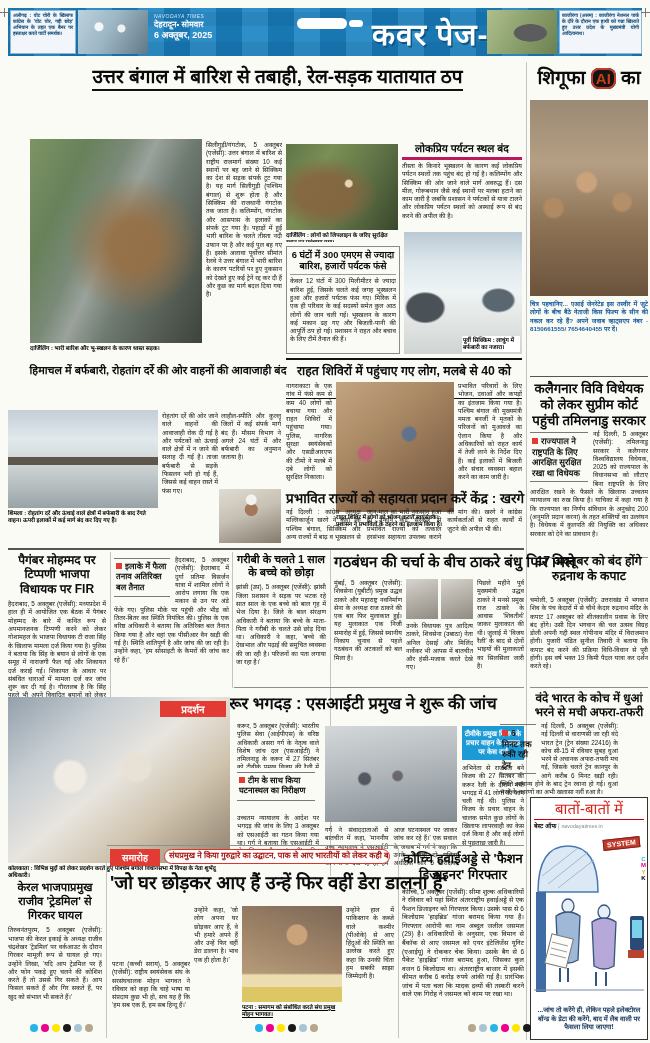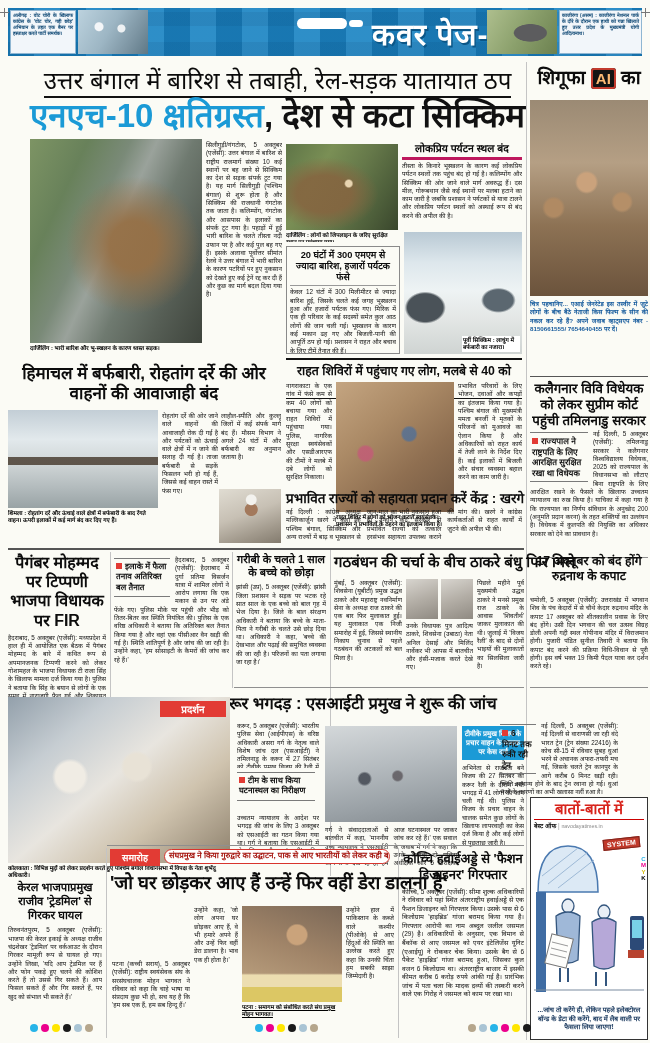--- a/index.html
+++ b/index.html
@@ -21,31 +21,31 @@
 .band{position:absolute;left:8px;top:8px;width:634px;height:48px;background-color:#1e86c4;
   background-image:repeating-linear-gradient(90deg,rgba(10,80,130,.28) 0 26px,rgba(255,255,255,.07) 26px 52px),
   repeating-linear-gradient(0deg,rgba(16,96,150,.25) 0 14px,transparent 14px 30px)}
 .earbox{position:absolute;background:#f2f6fa;border:1px solid #8fb6d2;padding:2px;
   font-size:4.9px;line-height:1.25;color:#154d78;font-weight:bold;text-align:justify;overflow:hidden}
 .mh-title{position:absolute;font-weight:bold;color:#fff;font-size:30px;letter-spacing:1px;
   text-shadow:1.5px 1.5px 0 #0b5687;white-space:nowrap}
 .mh-info{position:absolute;color:#fff;line-height:1.3}
 .capsule{position:absolute;background:#fff;border-radius:7px}
 
-.kicker{font-size:24px;font-weight:normal;color:#0a0a0a;text-align:center}
+.kicker{font-size:19px;font-weight:bold;color:#0a0a0a;text-align:center}
 .kicker span{border-bottom:2.5px solid #111;padding-bottom:2px}
 .mainhead{font-size:33px;font-weight:bold;white-space:nowrap}
 .blue{color:#1b9ad6}
 .boxed{border:1px solid #8a8a8a;padding:3px}
 .bluebox{background:#1b9ad6;color:#fff;font-weight:bold;font-size:7px;line-height:1.3;text-align:center;padding:3px 2px}
 .redtag{background:#e23b34;color:#fff;font-weight:bold;text-align:center}
 .strap{border:1.3px solid #d8352e;border-radius:9px;background:#fff;color:#a61610;
   font-weight:bold;font-size:8px;line-height:1.1;text-align:center;padding:2px 4px;overflow:hidden;white-space:nowrap}
 .railcap{font-size:6.2px;line-height:1.35;font-weight:bold;color:#155a9c;text-align:justify;overflow:hidden}
-.baaton-title{color:#d8241c;font-weight:bold;font-size:15px;text-align:center}
+.baaton-title{color:#d8241c;font-weight:normal;font-size:15px;text-align:center}
 .sysign{position:absolute;background:#c0392b;color:#fff;font-size:7px;font-weight:bold;
   padding:1px 3px;transform:rotate(-6deg);border:1px solid #7e241c}
 .dot{display:inline-block;width:8px;height:8px;border-radius:50%;margin-right:3px}
 .d1{background:#27b4e8}.d2{background:#ec008c}.d3{background:#ffe600}
 .d4{background:#1a1a1a}.d5{background:#a9c4d4}.d6{background:#b5a68c}
 .cmykcol{position:absolute;font-size:6px;font-weight:bold;line-height:1.05;text-align:center}
 
 .p-road{background:
  radial-gradient(ellipse at 60% 52%,rgba(150,112,70,.95) 0 16%,rgba(150,112,70,0) 46%),
  linear-gradient(115deg,#7d9464 0%,#68815a 22%,#7a8a78 38%,#9aa29b 48%,#6f7a70 62%,#565e55 80%,#3e443c 100%)}
@@ -95,76 +95,78 @@
  linear-gradient(120deg,#aebf8e 0%,#8ba06c 50%,#6c8150 100%)}
 </style>
 </head>
 <body>
 
 <div class="page">
 
   <div class="band"></div>
   <div class="earbox abs" style="left:10px;top:10px;width:66px;height:44px">अलीगढ़ : वोट चोरी के खिलाफ कांग्रेस के 'वोट चोर, गद्दी छोड़' अभियान के तहत एक बैनर पर हस्ताक्षर करते पार्टी समर्थक।</div>
   <div class="ph p-earl" style="left:78px;top:10px;width:70px;height:44px"></div>
+  <div class="mh-info" style="left:154px;top:13px;width:100px">
+    <div style="font-size:5px;font-style:italic;color:#cfe7f5;letter-spacing:.5px">NAVODAYA TIMES</div>
+    <div style="font-size:8px;font-weight:bold">देहरादून• सोमवार</div>
+    <div style="font-size:9px;font-weight:bold">6 अक्तूबर, 2025</div>
+  </div>
   <div class="capsule" style="left:297px;top:18px;width:50px;height:11px"></div>
   <div class="capsule" style="left:349px;top:20px;width:14px;height:7px"></div>
   <div class="mh-title" style="left:372px;top:13px">कवर पेज-2</div>
   <div class="ph p-earr" style="left:487px;top:10px;width:70px;height:44px"></div>
   <div class="earbox abs" style="left:559px;top:10px;width:83px;height:44px">काजीरंगा (असम) : काजीरंगा नेशनल पार्क के दौरे के दौरान एक हाथी को गन्ना खिलाते हुए उत्तर प्रदेश के मुख्यमंत्री योगी आदित्यनाथ।</div>
 
   <div class="kicker abs" style="left:35px;top:63px;width:485px">
     <span>उत्तर बंगाल में बारिश से तबाही, रेल-सड़क यातायात ठप</span>
   </div>
-  <div class="mainhead abs" style="left:30px;top:92px;width:500px">
-    <span class="blue">एनएच-10 क्षतिग्रस्त</span><span>, देश से कटा सिक्किम</span>
-  </div>
 
   <div class="ph p-road" style="left:30px;top:139px;width:172px;height:204px"></div>
   <div class="cap abs" style="left:30px;top:345px;width:172px;height:12px">दार्जिलिंग : भारी बारिश और भू-स्खलन के कारण ध्वस्त सड़क।</div>
 
   <div class="bt abs" style="left:206px;top:141px;width:76px;height:214px">सिलीगुड़ी/गंगटोक, 5 अक्तूबर (एजेंसी): उत्तर बंगाल में बारिश से राष्ट्रीय राजमार्ग संख्या 10 कई स्थानों पर बह जाने से सिक्किम का देश से सड़क संपर्क टूट गया है। यह मार्ग सिलीगुड़ी (पश्चिम बंगाल) से शुरू होता है और सिक्किम की राजधानी गंगटोक तक जाता है। कलिम्पोंग, गंगटोक और आसपास के इलाकों का संपर्क टूट गया है। पहाड़ों में हुई भारी बारिश के चलते तीस्ता नदी उफान पर है और कई पुल बह गए हैं। इसके अलावा पूर्वोत्तर सीमांत रेलवे ने उत्तर बंगाल में भारी बारिश के कारण पटरियों पर हुए नुकसान को देखते हुए कई ट्रेनें रद्द कर दी हैं और कुछ का मार्ग बदल दिया गया है।</div>
 
   <div class="ph p-zip" style="left:286px;top:144px;width:112px;height:86px"></div>
   <div class="cap abs" style="left:286px;top:232px;width:112px;height:10px">दार्जिलिंग : लोगों को जिपलाइन के जरिए सुरक्षित स्थान पर पहुंचाया गया।</div>
 
   <div class="abs" style="left:402px;top:141px;width:120px;height:88px">
     <div class="hd ctr" style="font-size:10.5px;border-bottom:3px solid #be185d;padding-bottom:2px">लोकप्रिय पर्यटन स्थल बंद</div>
     <div class="bt" style="height:70px;margin-top:2px">तीस्ता के किनारे भूस्खलन के कारण कई लोकप्रिय पर्यटन स्थलों तक पहुंच बंद हो गई है। कलिम्पोंग और सिक्किम की ओर जाने वाले मार्ग अवरुद्ध हैं। दस मील, गोरूबथान जैसे कई स्थानों पर मलबा हटाने का काम जारी है जबकि प्रशासन ने पर्यटकों से यात्रा टालने और लोकप्रिय पर्यटन स्थलों को अस्थाई रूप से बंद करने की अपील की है।</div>
   </div>
 
   <div class="boxed abs" style="left:286px;top:246px;width:114px;height:108px">
-    <div class="hd ctr" style="font-size:9.3px;line-height:1.2;border-bottom:1px solid #999;padding-bottom:2px">20 घंटों में 300 एमएम से ज्यादा बारिश, हजारों पर्यटक फंसे</div>
+    <div class="hd ctr" style="font-size:9.3px;line-height:1.2;border-bottom:1px solid #999;padding-bottom:2px">6 घंटों में 300 एमएम से ज्यादा बारिश, हजारों पर्यटक फंसे</div>
     <div class="bt" style="height:72px;margin-top:2px">केवल 12 घंटों में 300 मिलीमीटर से ज्यादा बारिश हुई, जिसके चलते कई जगह भूस्खलन हुआ और हजारों पर्यटक फंस गए। मिरिक में एक ही परिवार के कई सदस्यों समेत कुल आठ लोगों की जान चली गई। भूस्खलन के कारण कई मकान ढह गए और बिजली-पानी की आपूर्ति ठप हो गई। प्रशासन ने राहत और बचाव के लिए टीमें तैनात की हैं।</div>
   </div>
 
   <div class="ph p-snow" style="left:404px;top:232px;width:118px;height:122px">
     <div class="cap" style="position:absolute;right:2px;bottom:2px;width:58px;background:#fff;padding:1px">पूर्वी सिक्किम : लाचुंग में बर्फबारी का नजारा।</div>
   </div>
 
   <div class="hd ctr abs" style="left:286px;top:358px;width:236px;font-size:12.3px;border-top:2px solid #111;border-bottom:1px solid #111;padding:2px 0">राहत शिविरों में पहुंचाए गए लोग, मलबे से 40 को बचाया</div>
   <div class="bt abs" style="left:286px;top:382px;width:46px;height:152px">नागराकाटा के एक गांव में फंसे कम से कम 40 लोगों को बचाया गया और राहत शिविरों में पहुंचाया गया। पुलिस, नागरिक सुरक्षा स्वयंसेवकों और एसडीआरएफ की टीमों ने मलबे में दबे लोगों को सुरक्षित निकाला।</div>
   <div class="ph p-relief" style="left:336px;top:382px;width:118px;height:130px"></div>
   <div class="cap abs" style="left:336px;top:514px;width:118px;height:22px">राहत शिविर में लोगों को भोजन कराते स्वयंसेवक। प्रशासन ने प्रभावितों के ठहरने का इंतजाम किया है।</div>
   <div class="bt abs" style="left:458px;top:382px;width:64px;height:156px">प्रभावित परिवारों के लिए भोजन, दवाओं और कपड़ों का इंतजाम किया गया है। पश्चिम बंगाल की मुख्यमंत्री ममता बनर्जी ने मृतकों के परिजनों को मुआवजे का ऐलान किया है और अधिकारियों को राहत कार्य में तेजी लाने के निर्देश दिए हैं। कई इलाकों में बिजली और संचार व्यवस्था बहाल करने का काम जारी है।</div>
 
-  <div class="hd ctr abs" style="left:8px;top:364px;width:272px;font-size:17px;line-height:1.2">हिमाचल में बर्फबारी, रोहतांग दर्रे की ओर वाहनों की आवाजाही बंद</div>
+  <div class="hd ctr abs" style="left:22px;top:364px;width:272px;font-size:11px;line-height:1.2">हिमाचल में बर्फबारी, रोहतांग दर्रे की ओर वाहनों की आवाजाही बंद</div>
   <div class="ph p-him" style="left:8px;top:410px;width:150px;height:98px"></div>
   <div class="cap abs" style="left:8px;top:510px;width:150px;height:30px">शिमला : रोहतांग दर्रे और ऊंचाई वाले क्षेत्रों में बर्फबारी के बाद रेंगते वाहन। ऊपरी इलाकों में कई मार्ग बंद कर दिए गए हैं।</div>
   <div class="bt abs" style="left:162px;top:412px;width:56px;height:126px">रोहतांग दर्रे की ओर जाने वाले वाहनों की आवाजाही रोक दी गई है और पर्यटकों को ऊंचाई वाले क्षेत्रों में न जाने की सलाह दी गई है। ताजा बर्फबारी से सड़कें फिसलन भरी हो गई हैं, जिससे कई वाहन रास्ते में फंस गए।</div>
   <div class="bt abs" style="left:221px;top:412px;width:60px;height:74px">लाहौल-स्पीति और कुल्लू जिलों में कई संपर्क मार्ग बंद हैं। मौसम विभाग ने अगले 24 घंटों में और बर्फबारी का अनुमान जताया है।</div>
 
   <div class="ph p-kharge" style="left:219px;top:489px;width:62px;height:54px"></div>
   <div class="hd abs" style="left:286px;top:489px;width:236px;font-size:13.5px;white-space:nowrap">प्रभावित राज्यों को सहायता प्रदान करें केंद्र : खरगे</div>
   <div class="bt abs" style="left:286px;top:508px;width:236px;height:34px;column-count:3;column-gap:6px">नई दिल्ली : कांग्रेस अध्यक्ष मल्लिकार्जुन खरगे ने कहा कि पश्चिम बंगाल, सिक्किम और अन्य राज्यों में बाढ़ व भूस्खलन से जान-माल का भारी नुकसान हुआ है। उन्होंने केंद्र सरकार से प्रभावित राज्यों को तत्काल हरसंभव सहायता उपलब्ध कराने की मांग की। खरगे ने कांग्रेस कार्यकर्ताओं से राहत कार्यों में जुटने की अपील भी की।</div>
 
   <div class="hl" style="left:8px;top:548px;width:516px;height:2px;background:#555"></div>
   <div class="vl" style="left:526px;top:62px;height:978px"></div>
 
   <div class="abs" style="left:8px;top:553px;width:98px">
-    <div class="hd ctr" style="font-size:16px;line-height:1.2">पैगंबर मोहम्मद पर टिप्पणी भाजपा विधायक पर FIR</div>
+    <div class="hd ctr" style="font-size:12px;line-height:1.2">पैगंबर मोहम्मद पर टिप्पणी भाजपा विधायक पर FIR</div>
     <div class="bt" style="height:148px;margin-top:4px">हैदराबाद, 5 अक्तूबर (एजेंसी): मध्यप्रदेश में हाल ही में आयोजित एक बैठक में पैगंबर मोहम्मद के बारे में कथित रूप से अपमानजनक टिप्पणी करने को लेकर गोशामहल के भाजपा विधायक टी राजा सिंह के खिलाफ मामला दर्ज किया गया है। पुलिस ने बताया कि सिंह के बयान से लोगों के एक समूह में नाराजगी फैल गई और शिकायत दर्ज कराई गई। शिकायत के आधार पर संबंधित धाराओं में मामला दर्ज कर जांच शुरू कर दी गई है। गौरतलब है कि सिंह पहले भी अपने विवादित बयानों को लेकर चर्चा में रहे हैं।</div>
   </div>
   <div class="vl" style="left:110px;top:552px;height:182px"></div>
 
   <div class="abs" style="left:114px;top:553px;width:115px">
     <div class="bt" style="height:122px;margin-top:3px">
       <span class="inset" style="width:56px"><span class="rsq"></span><span>इलाके में फैला तनाव अतिरिक्त बल तैनात</span></span>
       <span>हैदराबाद, 5 अक्तूबर (एजेंसी): हैदराबाद में दुर्गा प्रतिमा विसर्जन यात्रा में शामिल लोगों ने आरोप लगाया कि एक मकान से उन पर अंडे फेंके गए। पुलिस मौके पर पहुंची और भीड़ को तितर-बितर कर स्थिति नियंत्रित की। पुलिस के एक वरिष्ठ अधिकारी ने बताया कि अतिरिक्त बल तैनात किया गया है और वहां एक पीसीआर वैन खड़ी की गई है। स्थिति शांतिपूर्ण है और जांच की जा रही है। उन्होंने कहा, 'हम सोसाइटी के कैमरों की जांच कर रहे हैं।'</span>
     </div>
   </div>
@@ -222,38 +224,39 @@
   <div class="cap abs" style="left:242px;top:1004px;width:100px;height:24px;text-decoration:underline">पटना : समागम को संबोधित करते संघ प्रमुख मोहन भागवत।</div>
   <div class="bt abs" style="left:346px;top:906px;width:48px;height:132px">उन्होंने हाल में पाकिस्तान के कब्जे वाले कश्मीर (पीओके) से आए हिंदुओं की स्थिति का उल्लेख करते हुए कहा कि उनकी चिंता हम सबकी साझा जिम्मेदारी है।</div>
 
   <div class="abs" style="left:402px;top:851px;width:122px">
     <div class="hd ctr" style="font-size:13px;line-height:1.25">कोच्चि हवाईअड्डे से 'फैशन डिजाइनर' गिरफ्तार</div>
     <div class="bt" style="height:148px;margin-top:4px;font-size:6.5px">कोच्चि, 5 अक्तूबर (एजेंसी): सीमा शुल्क अधिकारियों ने रविवार को यहां स्थित अंतरराष्ट्रीय हवाईअड्डे से एक फैशन डिजाइनर को गिरफ्तार किया। उसके पास से 6 किलोग्राम 'हाइब्रिड' गांजा बरामद किया गया है। गिरफ्तार आरोपी का नाम अब्दुल जलील जसमल (29) है। अधिकारियों के अनुसार, एक विमान से बैंकॉक से आए जसमल को एयर इंटेलिजेंस यूनिट (एआईयू) ने रोककर चेक किया। उसके बैग से 6 पैकेट 'हाइब्रिड' गांजा बरामद हुआ, जिसका कुल वजन 6 किलोग्राम था। अंतरराष्ट्रीय बाजार में इसकी कीमत करीब 6 करोड़ रुपये आंकी गई है। प्रारंभिक जांच में पता चला कि मादक द्रव्यों की तस्करी करने वाले एक गिरोह ने जसमल को काम पर रखा था।</div>
   </div>
 
   <div class="hd ctr abs" style="left:530px;top:64px;width:118px;font-size:19px">
     <span>शिगूफा</span>
-    <span style="background:#141414;color:#fdba74;border:2px solid #c23b2e;border-radius:3px;padding:0 3px;font-size:15px">AI</span>
+    <span style="background:#141414;color:#c2410c;border:2px solid #c23b2e;border-radius:8px;padding:0 3px;font-size:15px">AI</span>
     <span>का</span>
   </div>
   <div class="ph p-crowd" style="left:530px;top:100px;width:118px;height:196px"></div>
   <div class="railcap abs" style="left:530px;top:300px;width:118px;height:72px">चित्र पहचानिए... एआई जेनरेटेड इस तस्वीर में जुटे लोगों के बीच बैठे नेताजी किस फिल्म के सीन की नकल कर रहे हैं? अपने जवाब व्हाट्सएप नंबर - 8150661555/ 7654640455 पर दें।</div>
   <div class="hl" style="left:530px;top:376px;width:118px;background:#555"></div>
 
   <div class="hd ctr abs" style="left:530px;top:381px;width:118px;font-size:13.3px;line-height:1.2">कलैगनार विवि विधेयक को लेकर सुप्रीम कोर्ट पहुंची तमिलनाडु सरकार</div>
   <div class="bt abs" style="left:530px;top:430px;width:118px;height:124px">
     <span class="inset" style="width:58px;font-size:8.4px"><span class="rsq"></span><span>राज्यपाल ने राष्ट्रपति के लिए आरक्षित सुरक्षित रखा था विधेयक</span></span>
     <span>नई दिल्ली, 5 अक्तूबर (एजेंसी): तमिलनाडु सरकार ने कलैगनार विश्वविद्यालय विधेयक, 2025 को राज्यपाल के विधानसभा को लौटाए बिना राष्ट्रपति के लिए आरक्षित रखने के फैसले के खिलाफ उच्चतम न्यायालय का रुख किया है। याचिका में कहा गया है कि राज्यपाल का निर्णय संविधान के अनुच्छेद 200 (अनुमति प्रदान करना) के तहत शक्तियों का उल्लंघन है। विधेयक में कुलपति की नियुक्ति का अधिकार सरकार को देने का प्रावधान है।</span>
   </div>
   <div class="hl" style="left:530px;top:557px;width:118px"></div>
 
   <div class="hd ctr abs" style="left:530px;top:554px;width:118px;font-size:12.3px;line-height:1.25">17 अक्तूबर को बंद होंगे रुद्रनाथ के कपाट</div>
   <div class="bt abs" style="left:530px;top:596px;width:118px;height:88px">चमोली, 5 अक्तूबर (एजेंसी): उत्तराखंड में भगवान शिव के पंच केदारों में से चौथे केदार रुद्रनाथ मंदिर के कपाट 17 अक्तूबर को शीतकालीन प्रवास के लिए बंद होंगे। उसी दिन भगवान की चल उत्सव विग्रह डोली अपनी गद्दी स्थल गोपीनाथ मंदिर में विराजमान होगी। पुजारी पंडित सुनील तिवारी ने बताया कि कपाट बंद करने की प्रक्रिया विधि-विधान से पूरी होगी। इस वर्ष भक्त 19 किमी पैदल यात्रा कर दर्शन करते रहे।</div>
   <div class="hl" style="left:530px;top:687px;width:118px"></div>
 
+  <div class="hd ctr abs" style="left:530px;top:691px;width:118px;font-size:11.8px;line-height:1.2">वंदे भारत के कोच में धुआं भरने से मची अफरा-तफरी</div>
   <div class="bt abs" style="left:500px;top:722px;width:118px;height:72px">
     <span class="inset" style="width:36px;font-size:8.4px"><span class="rsq"></span><span>6 मिनट तक रुकी रही ट्रेन</span></span>
     <span>नई दिल्ली, 5 अक्तूबर (एजेंसी): नई दिल्ली से वाराणसी जा रही वंदे भारत ट्रेन (ट्रेन संख्या 22416) के कोच सी-15 में रविवार सुबह धुआं भरने से अचानक अफरा-तफरी मच गई, जिसके चलते ट्रेन कानपुर के आगे करीब 6 मिनट खड़ी रही। स्थिति सामान्य होने के बाद ट्रेन रवाना हो गई। धुआं भरने के कारणों का अभी खुलासा नहीं हुआ है।</span>
   </div>
 
   <div class="abs" style="left:530px;top:797px;width:118px;height:243px;border:1px solid #333;background:#fff">
     <div class="baaton-title">बातों-बातों में</div>
     <div style="border-top:1px solid #c00;margin:1px 3px 0 3px;padding-top:1px;font-size:6.3px">
       <span class="hd">बेस्ट ऑफ</span>
       <span style="color:#999">|</span>

